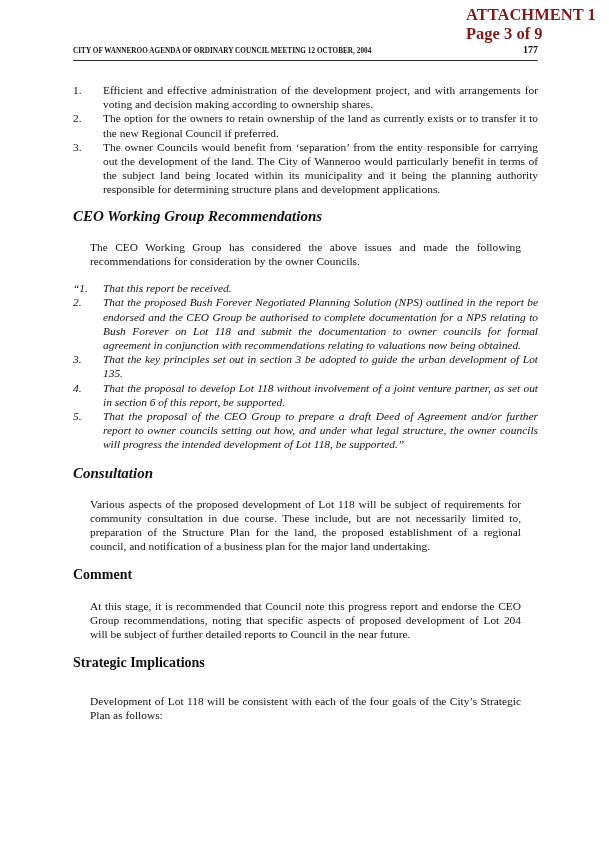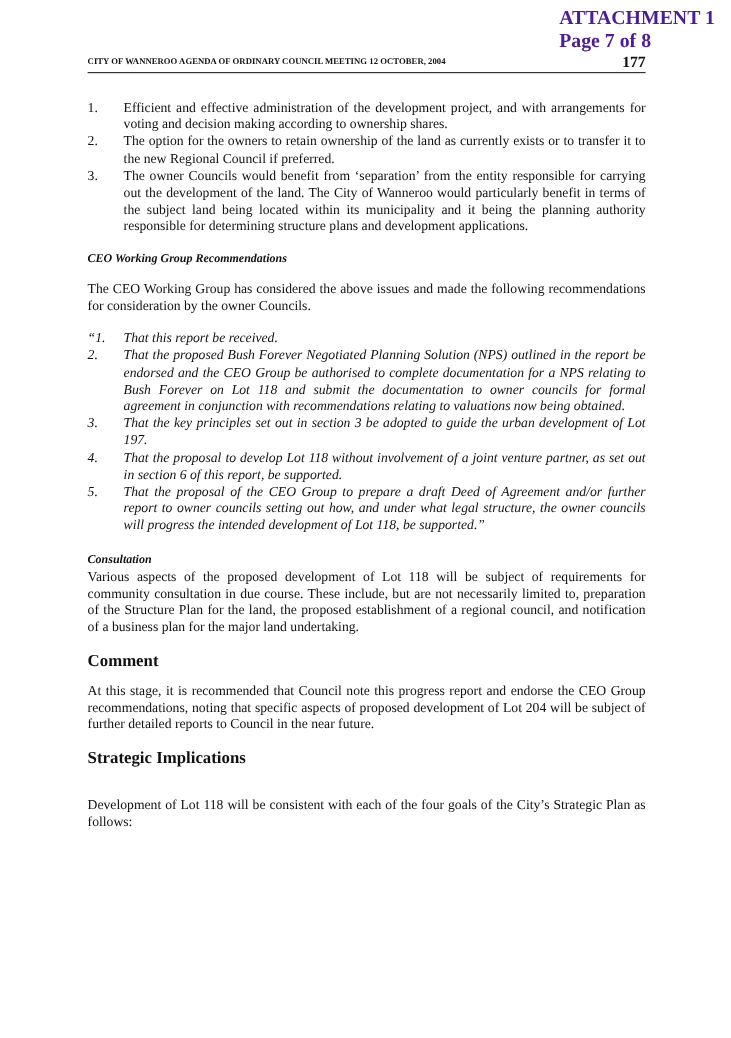--- a/index.html
+++ b/index.html
@@ -3,50 +3,50 @@
   <meta charset="utf-8">
   <style>
     html, body { margin: 0; padding: 0; background: #ffffff; }
     body {
       width: 609px; height: 865px; position: relative; overflow: hidden;
       font-family: "Liberation Serif", "DejaVu Serif", serif;
       color: #111111;
     }
     .attach {
       position: absolute; left: 466px; top: 5px;
-      font-weight: bold; font-size: 16.5px; line-height: 19px; color: #4c1d95;
+      font-weight: bold; font-size: 16.5px; line-height: 19px; color: #7f1d1d;
     }
     .header-row {
       position: absolute; left: 73px; top: 46px; width: 465px; height: 14px;
       border-bottom: 1.3px solid #333;
     }
     .header-left {
       position: absolute; left: 0; top: 1px;
       font-size: 7.2px; font-weight: bold; letter-spacing: 0.05px;
     }
     .header-right {
       position: absolute; right: 0; top: -2px;
-      font-size: 13px; font-weight: bold;
+      font-size: 10px; font-weight: bold;
     }
     .content { position: absolute; left: 73px; top: 83px; width: 465px; font-size: 11.4px; line-height: 14.2px; }
     .numlist { margin: 0; padding: 0; list-style: none; }
     .numlist li { display: flex; margin-bottom: 0; }
     .numlist .num { width: 30px; flex: 0 0 30px; }
     .numlist .txt { flex: 1; text-align: justify; }
-    .subhead { font-weight: bold; font-style: italic; font-size: 10px; margin: 0; }
-    .para { margin: 0; text-align: justify; }
+    .subhead { font-weight: bold; font-style: italic; font-size: 15px; margin: 0; }
+    .para { margin: 17px; text-align: justify; }
     .italic { font-style: italic; }
     .sechead { font-weight: bold; font-size: 14px; margin: 0; }
   </style>
 </head>
 <body>
 
 <div class="attach">
   <div>ATTACHMENT 1</div>
-  <div>Page 7 of 8</div>
+  <div>Page 3 of 9</div>
 </div>
 
 <div class="header-row">
   <span class="header-left">CITY OF WANNEROO AGENDA OF ORDINARY COUNCIL MEETING 12 OCTOBER, 2004</span>
   <span class="header-right">177</span>
 </div>
 
 <div class="content">
 
   <ol class="numlist" style="margin-bottom:12px;">
@@ -71,21 +71,21 @@
     <li>
       <span class="num">“1.</span>
       <span class="txt">That this report be received.</span>
     </li>
     <li>
       <span class="num">2.</span>
       <span class="txt">That the proposed Bush Forever Negotiated Planning Solution (NPS) outlined in the report be endorsed and the CEO Group be authorised to complete documentation for a NPS relating to Bush Forever on Lot 118 and submit the documentation to owner councils for formal agreement in conjunction with recommendations relating to valuations now being obtained.</span>
     </li>
     <li>
       <span class="num">3.</span>
-      <span class="txt">That the key principles set out in section 3 be adopted to guide the urban development of Lot 197.</span>
+      <span class="txt">That the key principles set out in section 3 be adopted to guide the urban development of Lot 135.</span>
     </li>
     <li>
       <span class="num">4.</span>
       <span class="txt">That the proposal to develop Lot 118 without involvement of a joint venture partner, as set out in section 6 of this report, be supported.</span>
     </li>
     <li>
       <span class="num">5.</span>
       <span class="txt">That the proposal of the CEO Group to prepare a draft Deed of Agreement and/or further report to owner councils setting out how, and under what legal structure, the owner councils will progress the intended development of Lot 118, be supported.”</span>
     </li>
   </ol>

